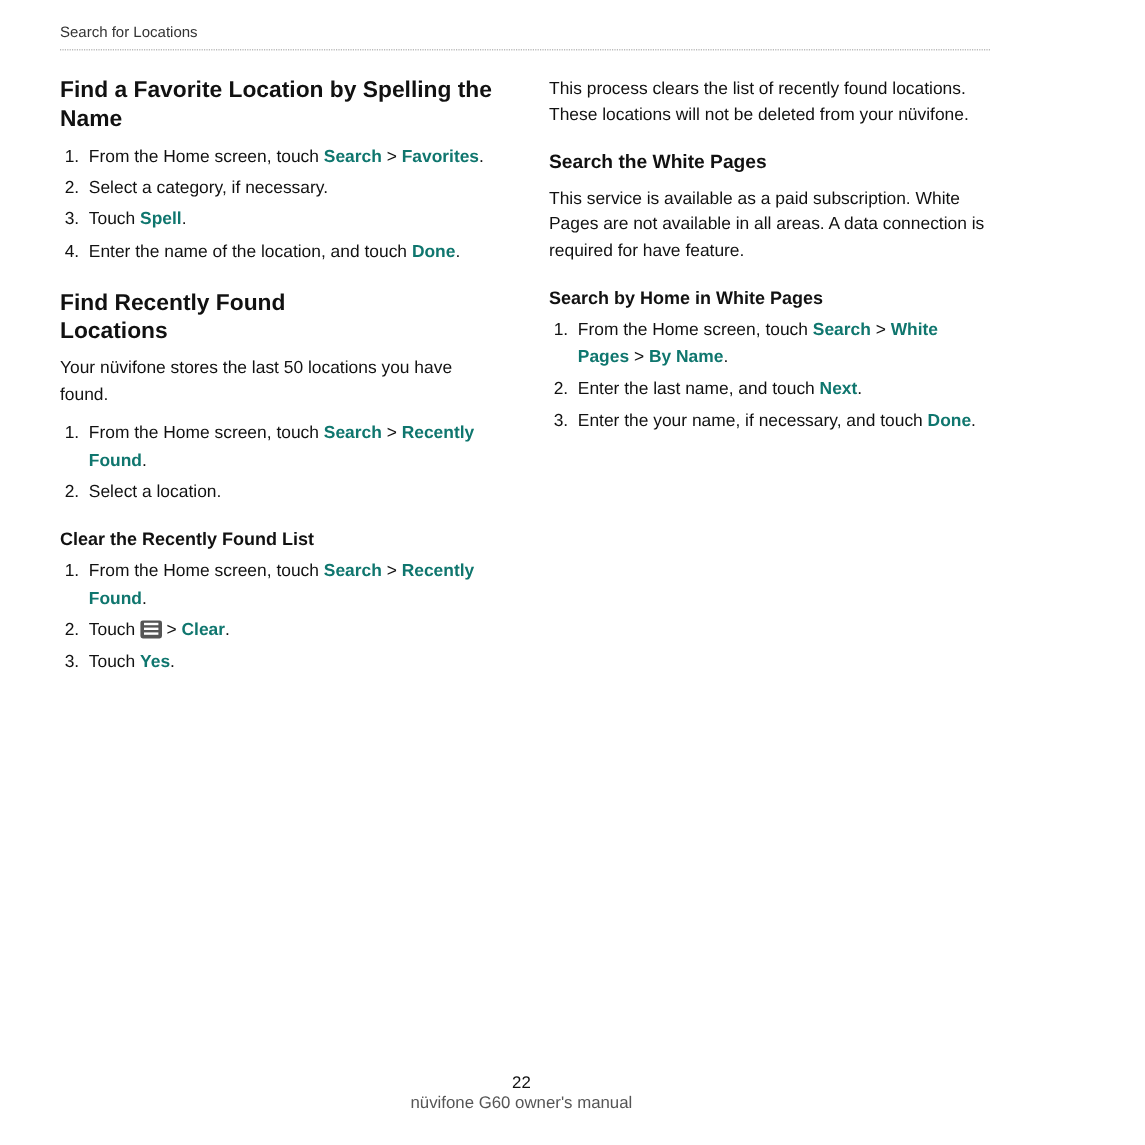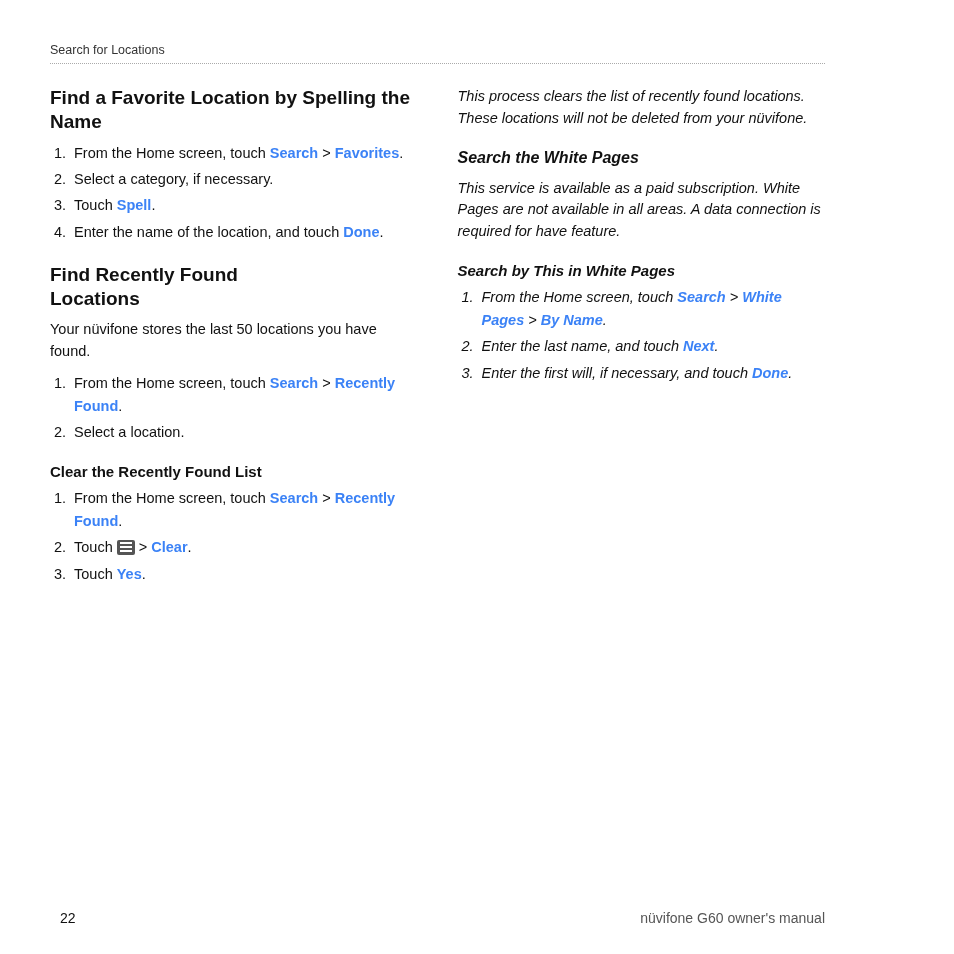--- a/index.html
+++ b/index.html
@@ -14,21 +14,21 @@
       background: #ffffff;
       font-family: 'Arial', 'Helvetica', sans-serif;
       font-size: 15px;
       color: #1a1a1a;
       overflow: hidden;
     }
 
     .page-container {
       width: 875px;
       height: 954px;
-      padding: 40px 50px 30px 50px;
+      padding: 18px 50px 30px 50px;
       position: relative;
     }
 
     .breadcrumb-bar {
       border-bottom: 1px dotted #aaa;
       padding-bottom: 6px;
       margin-bottom: 22px;
     }
 
     .breadcrumb-text {
@@ -41,21 +41,20 @@
       gap: 40px;
       justify-content: space-between;
     }
 
     .left-column {
       width: 50%;
     }
 
     .right-column {
       width: 50%;
-      font-style: italic;
     }
 
     .section-h2 {
       font-size: 19px;
       font-weight: bold;
       color: #111;
       margin-bottom: 8px;
       line-height: 1.25;
     }
 
@@ -69,46 +68,47 @@
     }
 
     .body-text {
       font-size: 14.5px;
       color: #111;
       line-height: 1.5;
       margin-bottom: 10px;
     }
 
     .link-blue {
-      color: #3b82f6;
+      color: #0f766e;
       font-weight: bold;
       text-decoration: none;
     }
 
     ol {
       margin-left: 20px;
       margin-bottom: 10px;
     }
 
     ol li {
       font-size: 14.5px;
       color: #111;
       line-height: 1.55;
       margin-bottom: 4px;
       padding-left: 4px;
     }
 
     .page-footer {
       position: absolute;
       bottom: 28px;
-      left: 60px;
+      left: 44px;
       right: 50px;
       display: flex;
       justify-content: space-between;
       align-items: center;
+      flex-direction: column;
     }
 
     .footer-page-num {
       font-size: 14px;
       color: #111;
     }
 
     .footer-title {
       font-size: 14px;
       color: #555;
@@ -186,30 +186,30 @@
     <div class="right-column">
 
       <p class="body-text">This process clears the list of recently found locations. These locations will not be deleted from your nüvifone.</p>
 
       <div style="margin-top: 18px;">
         <h2 class="section-h2" style="font-size: 16px; margin-bottom: 10px;">Search the White Pages</h2>
         <p class="body-text">This service is available as a paid subscription. White Pages are not available in all areas. A data connection is required for have feature.</p>
       </div>
 
       <div>
-        <h3 class="section-h3">Search by This in White Pages</h3>
+        <h3 class="section-h3">Search by Home in White Pages</h3>
         <ol>
           <li>
             <span>From the Home screen, touch </span><a class="link-blue">Search</a><span> &gt; </span><a class="link-blue">White Pages</a><span> &gt; </span><a class="link-blue">By Name</a><span>.</span>
           </li>
           <li>
             <span>Enter the last name, and touch </span><a class="link-blue">Next</a><span>.</span>
           </li>
           <li>
-            <span>Enter the first will, if necessary, and touch </span><a class="link-blue">Done</a><span>.</span>
+            <span>Enter the your name, if necessary, and touch </span><a class="link-blue">Done</a><span>.</span>
           </li>
         </ol>
       </div>
 
     </div>
 
   </div>
 
   <div class="page-footer">
     <span class="footer-page-num">22</span>

